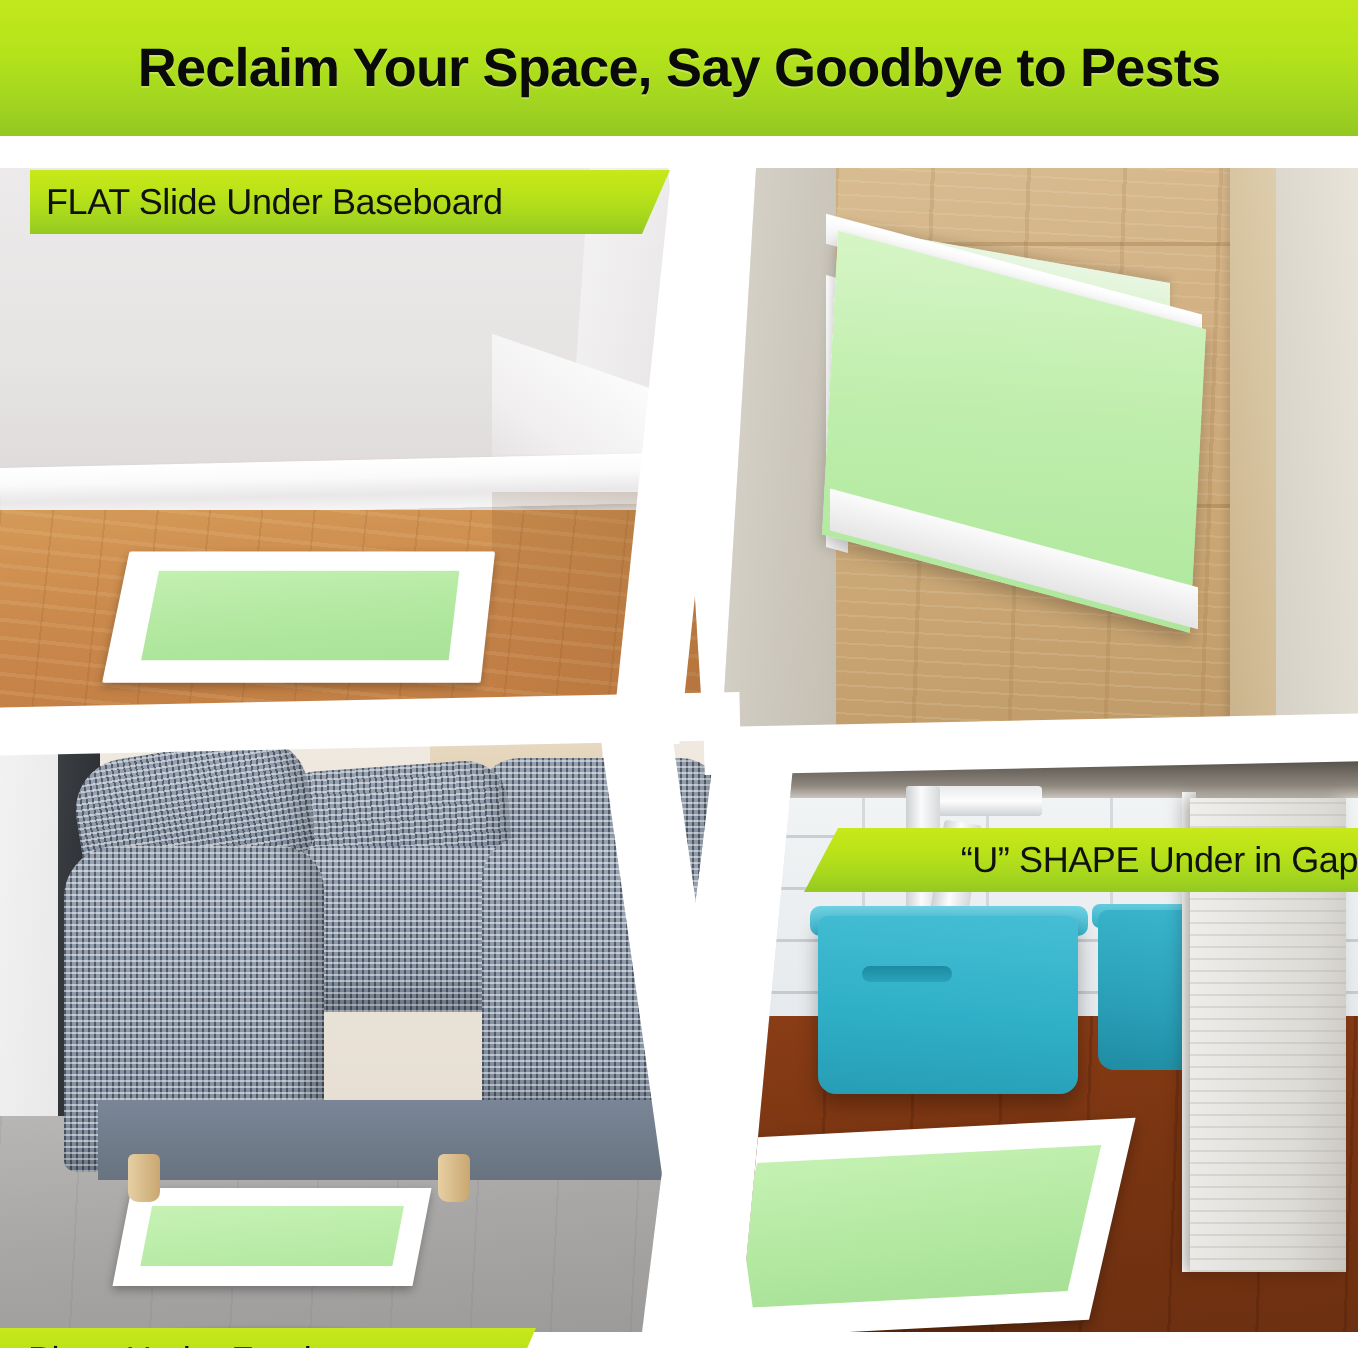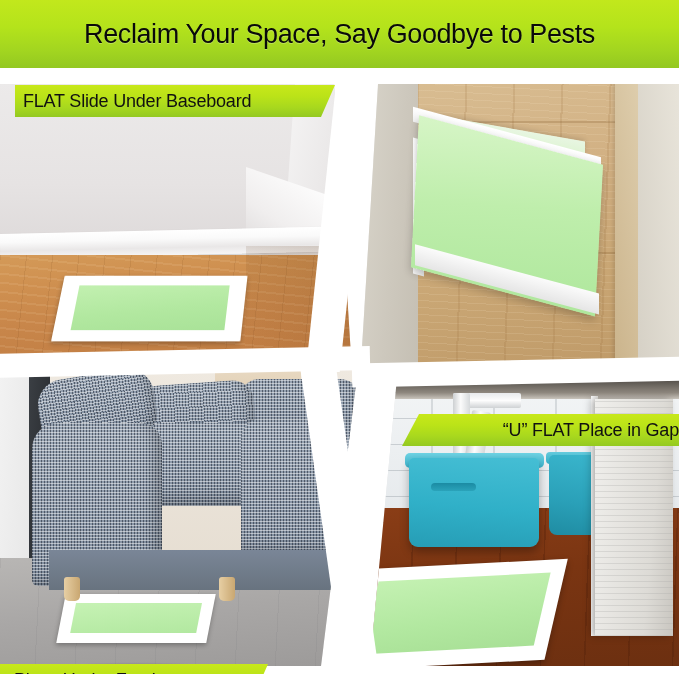--- a/index.html
+++ b/index.html
@@ -8,21 +8,21 @@
   #infographic{position:relative;width:679px;height:674px;background:#ffffff;overflow:hidden;}
 
   
   .header-banner{
     position:absolute;left:0;top:0;width:679px;height:68px;
     background:linear-gradient(180deg,#c2e81c 0%,#b4e31b 40%,#a2d520 75%,#93c821 100%);
     display:flex;align-items:center;justify-content:center;
   }
   .header-title{
     font-family:"Liberation Sans",sans-serif;
-    font-weight:normal;font-size:27px;color:#0a0a0a;
+    font-weight:bold;font-size:27px;color:#0a0a0a;
     letter-spacing:-0.4px;white-space:nowrap;
     text-shadow:0 1px 0 rgba(255,255,255,0.25);
   }
 
   
   #collage{position:absolute;left:0;top:68px;width:679px;height:606px;background:#ffffff;overflow:hidden;}
 
   .panel{position:absolute;overflow:hidden;background:#e8e8e8;}
 
   
@@ -293,20 +293,20 @@
     <div class="divider" id="div-vert-top"></div>
     <div class="divider" id="div-vert-bottom"></div>
     <div class="divider" id="div-horiz-left"></div>
     <div class="divider" id="div-horiz-right"></div>
     <div class="divider" id="div-bottom-gap"></div>
 
     <div class="label" id="label-flat">
       <span>FLAT Slide Under Baseboard</span>
     </div>
     <div class="label" id="label-u">
-      <span>“U” FLAT Place in Gap</span>
+      <span>“U” SHAPE Under in Gap</span>
     </div>
     <div class="label" id="label-furniture">
       <span>Place Under Furniture</span>
     </div>
 
   </div>
 </div>
 
 </body></html>

